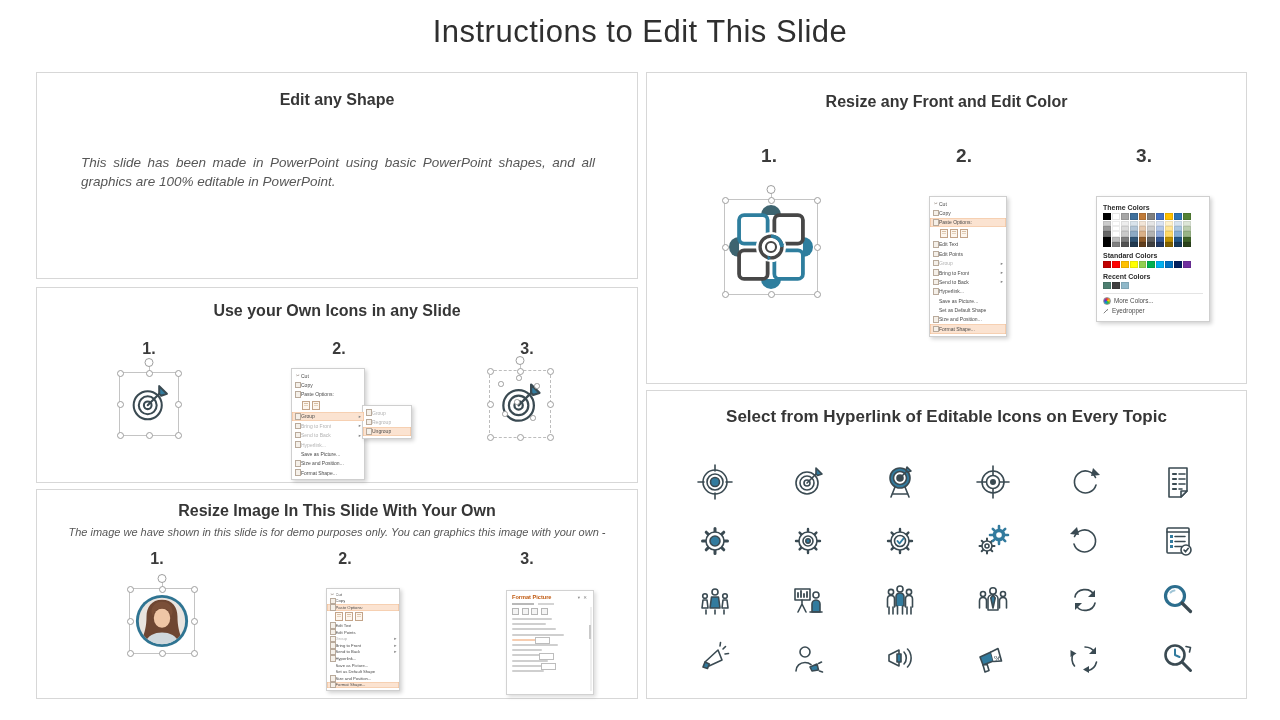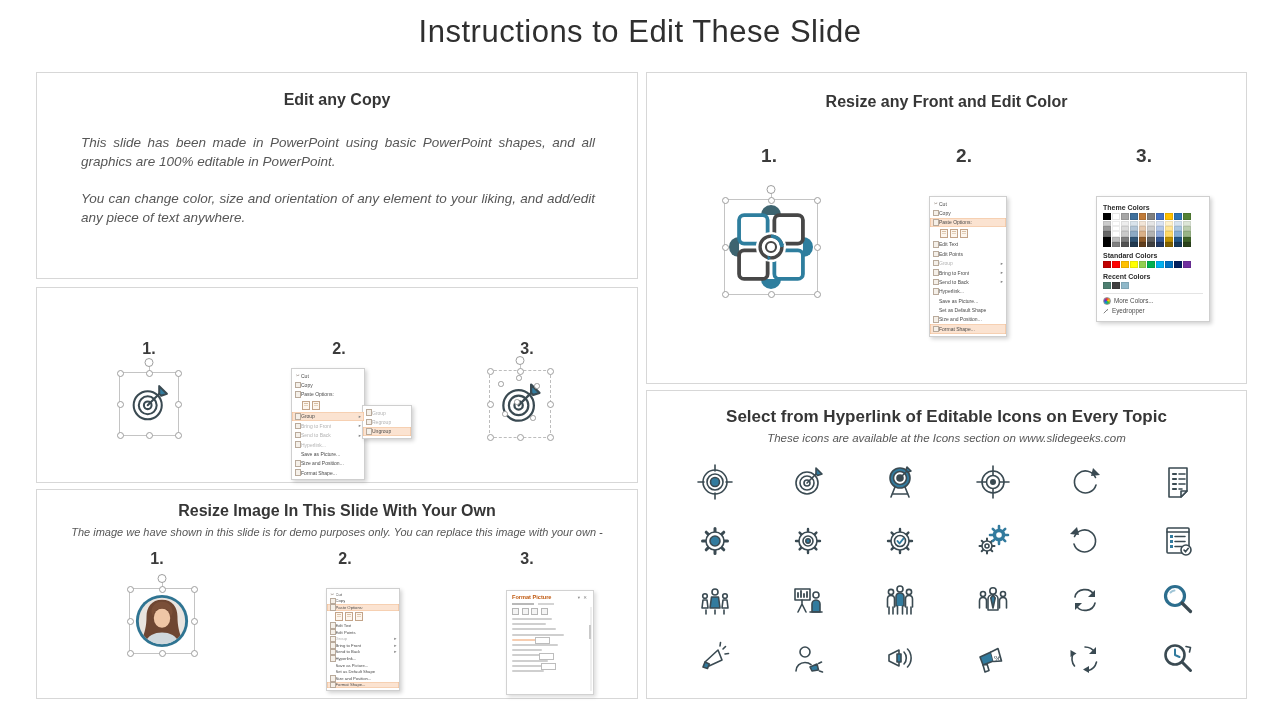--- a/index.html
+++ b/index.html
@@ -10,21 +10,21 @@
   .panel{position:absolute;background:#fff;border:1px solid #d7d7d7;}
   .panel-a{left:36px;top:72px;width:600px;height:205px;}
   .panel-b{left:36px;top:287px;width:600px;height:194px;}
   .panel-c{left:36px;top:489px;width:600px;height:208px;}
   .panel-d{left:646px;top:72px;width:599px;height:310px;}
   .panel-e{left:646px;top:390px;width:599px;height:307px;}
   .panel-title{position:absolute;left:0;width:100%;text-align:center;
     font-size:16px;font-weight:bold;color:#363636;}
   .panel-sub{position:absolute;left:0;width:100%;text-align:center;
     font-style:italic;color:#575757;}
-  .para-wrap{position:absolute;left:44px;width:514px;top:60px;}
+  .para-wrap{position:absolute;left:44px;width:514px;top:80px;}
   .para{font-style:italic;font-size:13.5px;line-height:1.42;color:#575757;
     text-align:justify;margin:0 0 18px 0;}
   .stepnum{position:absolute;font-weight:bold;color:#3b3b3b;font-size:16px;
     width:40px;text-align:center;}
   .stepnum.big{font-size:19px;}
   
   .selbox{position:absolute;border:1px solid #c4c4c4;display:flex;align-items:center;justify-content:center;}
   .selbox.multi{border-style:dashed;border-color:#bdbdbd;}
   .h{position:absolute;width:5px;height:5px;border:1px solid #9e9e9e;background:#fff;border-radius:50%;z-index:4;}
   .rotline{position:absolute;left:50%;top:-7px;width:1px;height:7px;background:#c4c4c4;}
@@ -86,31 +86,31 @@
     display:grid;grid-template-columns:repeat(6,1fr);grid-template-rows:repeat(4,1fr);
     align-items:center;justify-items:center;}
   .gcell{width:40px;height:40px;display:flex;align-items:center;justify-content:center;}
   svg{display:block;}
 </style>
 </head>
 <body>
 
 <div class="slide">
 
-  <div class="slide-title">Instructions to Edit These Slide</div>
+  <div class="slide-title">Instructions to Edit This Slide</div>
 
   <div class="panel panel-a">
-    <div class="panel-title" style="top:18px;">Edit any Copy</div>
+    <div class="panel-title" style="top:18px;">Edit any Shape</div>
     <div class="para-wrap">
       <p class="para">This slide has been made in PowerPoint using basic PowerPoint shapes, and all graphics are 100% editable in PowerPoint.</p>
-      <p class="para">You can change color, size and orientation of any element to your liking, and add/edit any piece of text anywhere.</p>
     </div>
   </div>
 
   <div class="panel panel-b">
+    <div class="panel-title" style="top:14px;">Use your Own Icons in any Slide</div>
     <span class="stepnum" style="left:92px;top:52px;">1.</span>
     <span class="stepnum" style="left:282px;top:52px;">2.</span>
     <span class="stepnum" style="left:470px;top:52px;">3.</span>
 
     <div class="selbox" style="left:82px;top:84px;width:58px;height:62px;">
       <span id="b1-icon">
           <svg viewBox="0 0 36 36" width="46" height="46" fill="none" stroke="#3a4a52" stroke-width="1.6" stroke-linecap="round" stroke-linejoin="round">
             <circle cx="17" cy="19" r="11"></circle>
             <circle cx="17" cy="19" r="7"></circle>
             <circle cx="17" cy="19" r="3"></circle>
@@ -240,21 +240,21 @@
         <span class="h" style="left: 26px; top: 4px; width: 3.5px; height: 3.5px;"></span>
         <span class="h" style="left: 44px; top: 12px; width: 3.5px; height: 3.5px;"></span>
         <span class="h" style="left: 12px; top: 40px; width: 3.5px; height: 3.5px;"></span>
         <span class="h" style="left: 40px; top: 44px; width: 3.5px; height: 3.5px;"></span>
         <span class="h" style="left: 24px; top: 28px; width: 3.5px; height: 3.5px;"></span>
       </div>
   </div>
 
   <div class="panel panel-c">
     <div class="panel-title" style="top:12px;">Resize Image In This Slide With Your Own</div>
-    <div class="panel-sub" style="top:36px;font-size:11px;">The image we have shown in this slide is for demo purposes only. You can replace this image with your own -</div>
+    <div class="panel-sub" style="top:36px;font-size:11px;">The image we have shown in this slide is for demo purposes only. You can graphics this image with your own -</div>
     <span class="stepnum" style="left:100px;top:60px;">1.</span>
     <span class="stepnum" style="left:288px;top:60px;">2.</span>
     <span class="stepnum" style="left:470px;top:60px;">3.</span>
 
     <div class="selbox" style="left:92px;top:98px;width:64px;height:64px;">
       <span id="c1-avatar">
           <svg viewBox="0 0 60 60" width="58" height="58">
    <defs>
               <clipPath id="avclip">
                 <circle cx="30" cy="30" r="24"></circle>
@@ -641,21 +641,20 @@
               <path d="M1 7L5 3M5 3l1.5-1.5M4.5 2.5l1 1" stroke="#555" stroke-width="1" fill="none"></path>
             </svg>
         </span>
         <span>Eyedropper</span>
       </div>
     </div>
   </div>
 
   <div class="panel panel-e">
     <div class="panel-title" style="top:16px;font-size:17px;">Select from Hyperlink of Editable Icons on Every Topic</div>
-    <div class="panel-sub" style="top:41px;font-size:11.5px;">These icons are available at the Icons section on www.slidegeeks.com</div>
     <div class="icon-grid" id="icon-grid">
         <div class="gcell">
           <svg viewBox="0 0 36 36" width="36" height="36" fill="none" stroke="#3a4a52" stroke-width="1.6" stroke-linecap="round" stroke-linejoin="round">
             <circle cx="18" cy="18" r="12"></circle>
             <circle cx="18" cy="18" r="8"></circle>
             <circle cx="18" cy="18" r="4.5" fill="#327b9e"></circle>
             <path d="M18 1v6M18 29v6M1 18h6M29 18h6"></path>
           </svg>
         </div>
         <div class="gcell">

